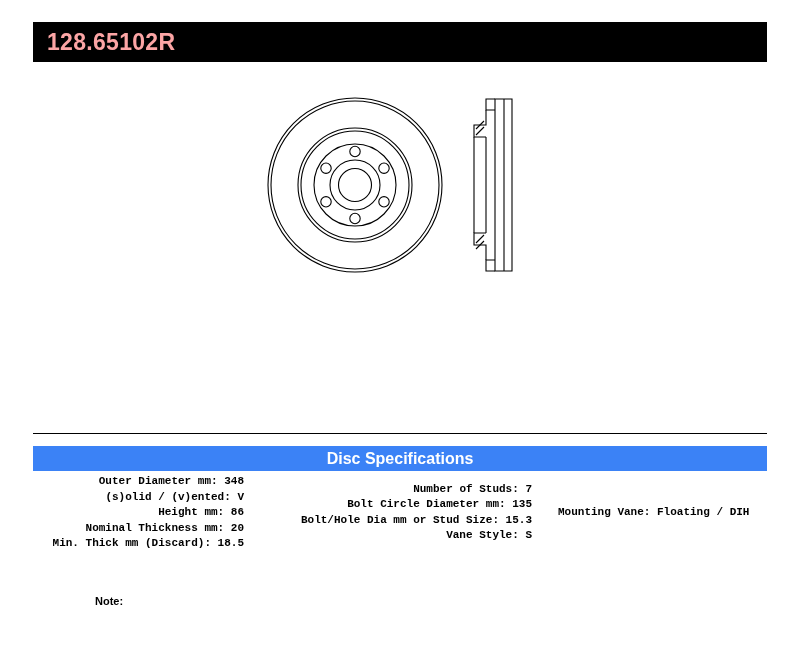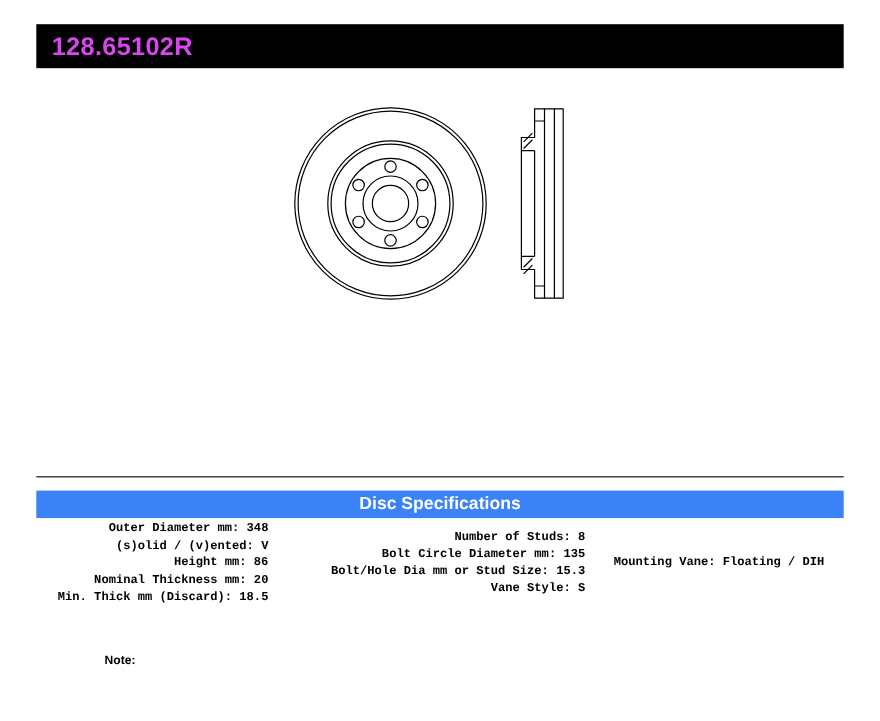--- a/index.html
+++ b/index.html
@@ -31,21 +31,21 @@
     width: 734px;
     height: 40px;
     background: #000000;
     display: flex;
     align-items: center;
     justify-content: space-between;
     box-sizing: border-box;
     padding: 0 14px;
   }
   .header-part-number {
-    color: #d946ef;
+    color: #fca5a5;
     font-size: 23px;
     font-weight: bold;
     letter-spacing: 0.3px;
     line-height: 1;
   }
   .header-title {
     color: #ffffff;
     font-size: 21px;
     font-weight: bold;
     letter-spacing: 0.4px;
@@ -198,21 +198,21 @@
   <div class="specs">
     <div class="specs-row">
       <div class="col col-left">
         <div class="spec-line">Outer Diameter mm: 348</div>
         <div class="spec-line">(s)olid / (v)ented: V</div>
         <div class="spec-line">Height mm: 86</div>
         <div class="spec-line">Nominal Thickness mm: 20</div>
         <div class="spec-line">Min. Thick mm (Discard): 18.5</div>
       </div>
       <div class="col col-mid">
-        <div class="spec-line">Number of Studs: 8</div>
+        <div class="spec-line">Number of Studs: 7</div>
         <div class="spec-line">Bolt Circle Diameter mm: 135</div>
         <div class="spec-line">Bolt/Hole Dia mm or Stud Size: 15.3</div>
         <div class="spec-line">Vane Style: S</div>
       </div>
       <div class="col col-right">
         <div class="spec-line">Mounting Vane: Floating / DIH</div>
       </div>
     </div>
   </div>
 

